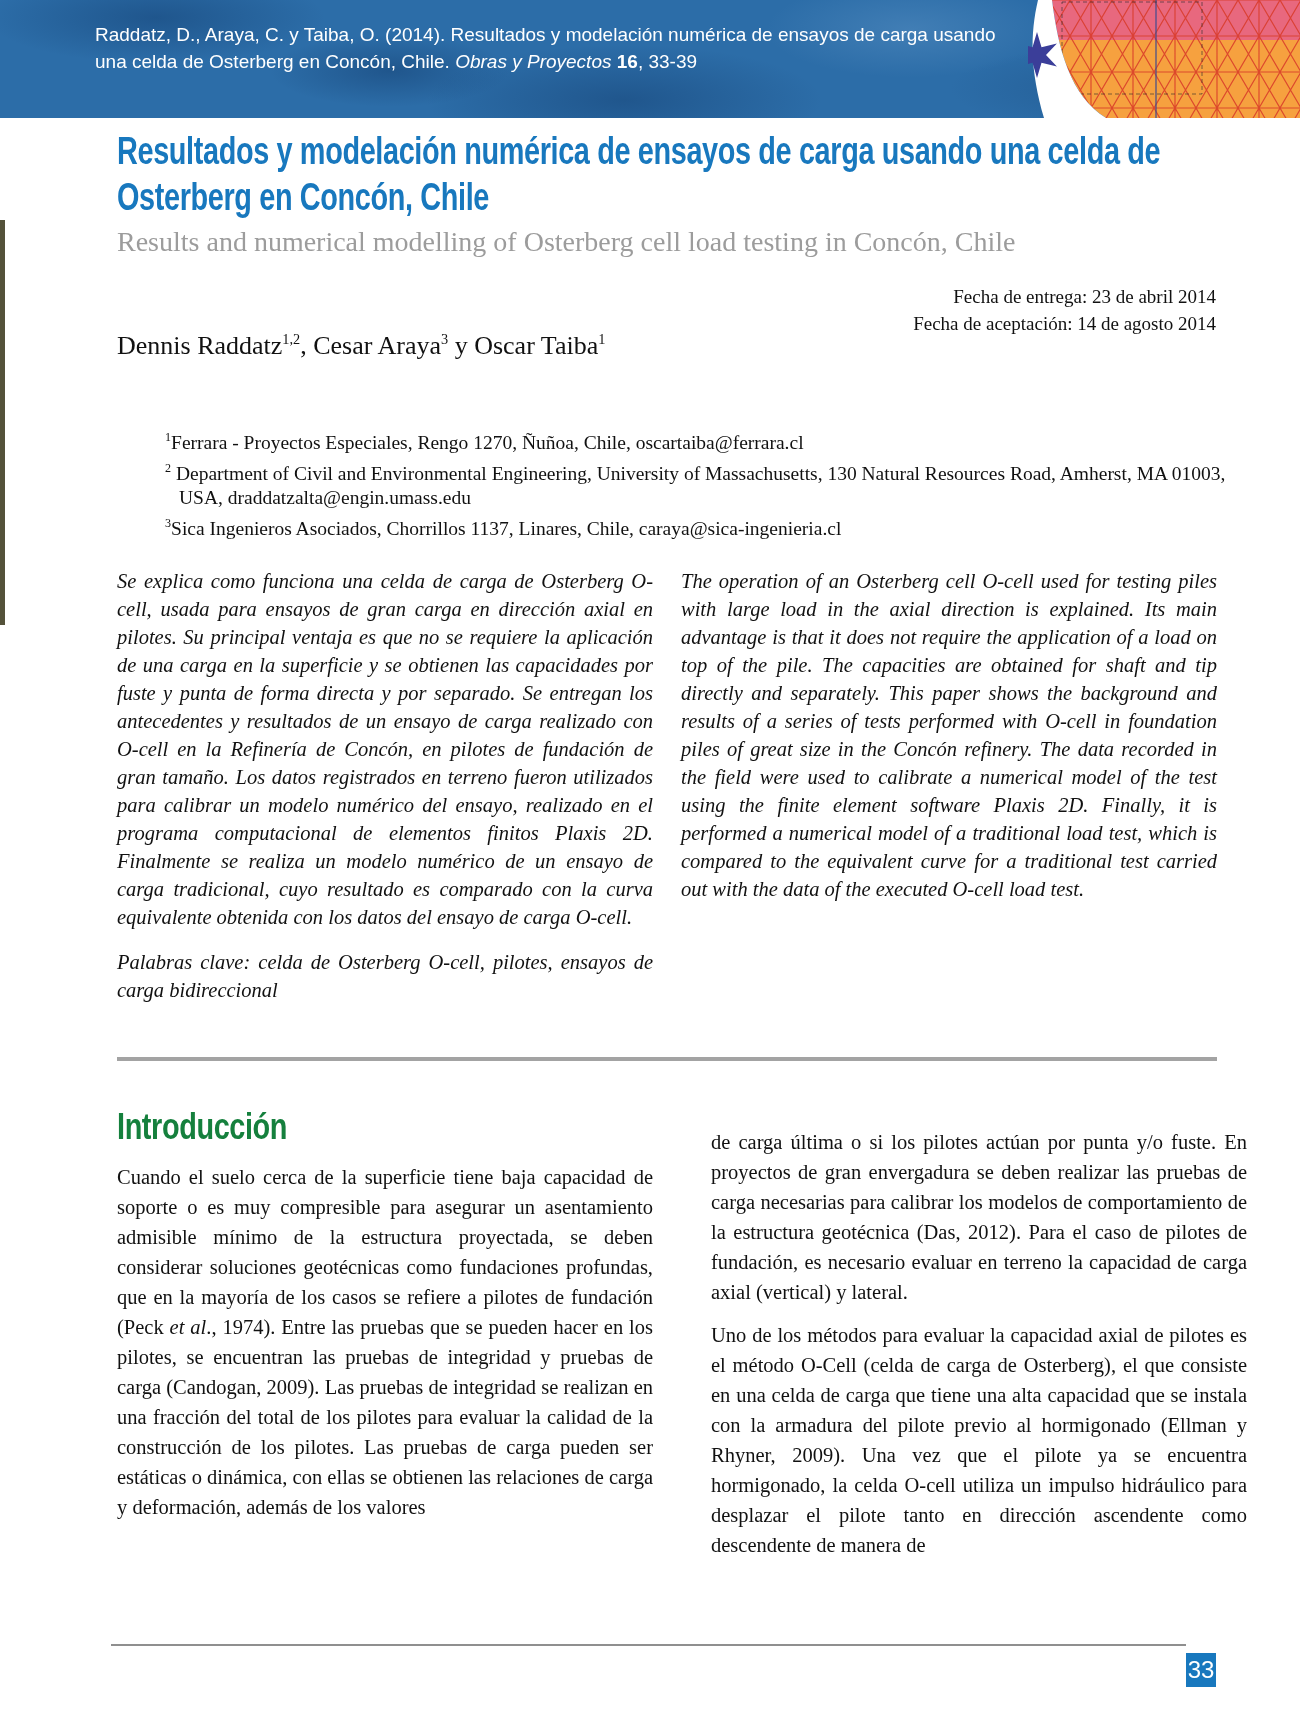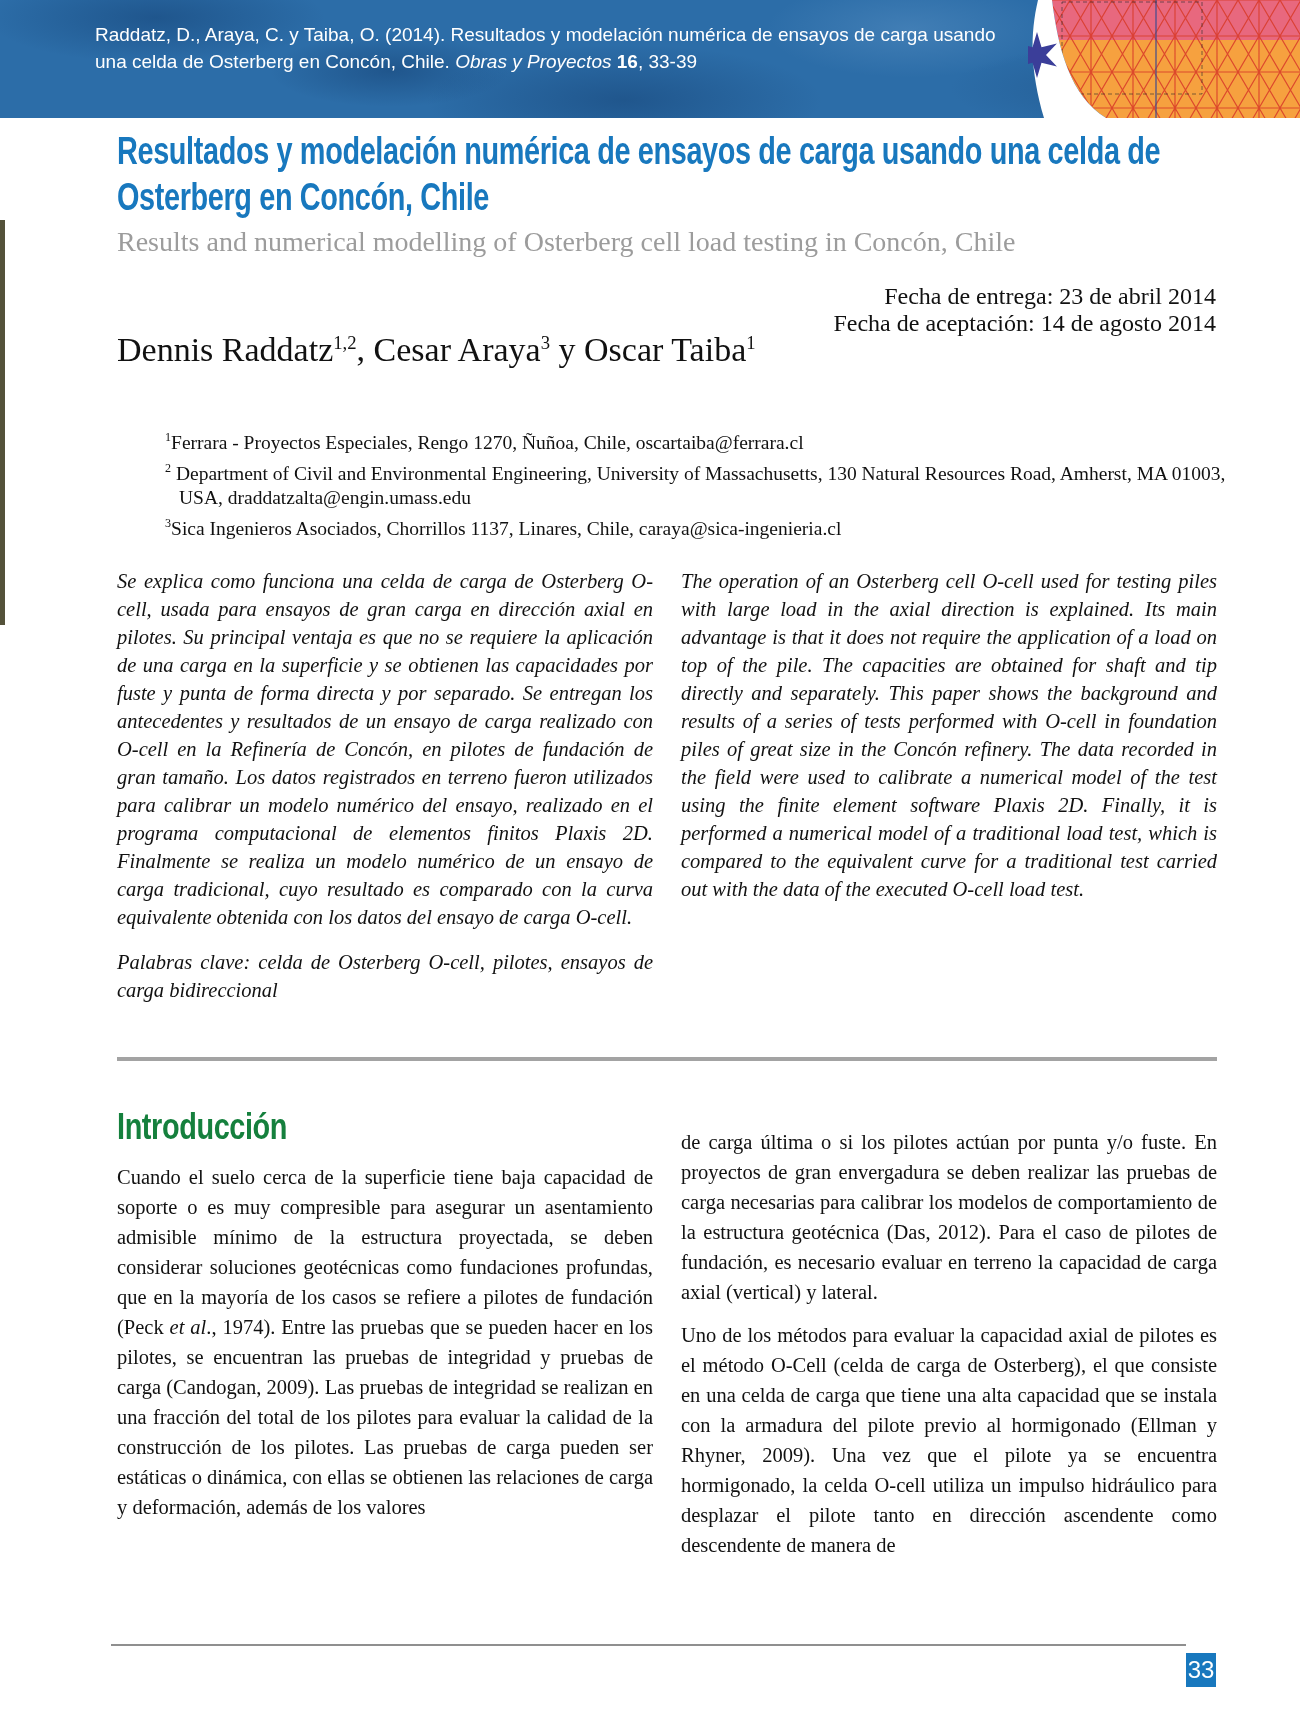--- a/index.html
+++ b/index.html
@@ -27,43 +27,43 @@
   .mesh-wrap{position:absolute;right:0;top:0;width:272px;height:118px;}
   
   .side-stripe{position:absolute;left:0;top:220px;width:5px;height:405px;background:#54523a;}
   
   .title{position:absolute;left:117px;top:128px;color:#1878be;
     font-family:"Liberation Sans",sans-serif;font-weight:bold;font-size:38px;line-height:46px;}
   .title .tline{white-space:nowrap;transform:scaleX(0.76);transform-origin:0 0;letter-spacing:-0.5px;}
   .subtitle{position:absolute;left:117px;top:226px;width:1100px;
     font-size:28px;color:#9c9c9c;}
   .dates{position:absolute;right:84px;top:283px;text-align:right;
-    font-size:24px;line-height:27px;color:#111;}
-  .authors{position:absolute;left:117px;top:331px;font-size:34px;color:#111;}
+    font-size:19px;line-height:27px;color:#111;}
+  .authors{position:absolute;left:117px;top:331px;font-size:26px;color:#111;}
   .authors sup{font-size:55%;vertical-align:super;}
   .affiliations{position:absolute;left:117px;top:425px;width:1105px;
     font-size:19.5px;line-height:25px;color:#111;margin-left:48px;}
   .affiliation{padding-left:14px;text-indent:-14px;margin-bottom:1px;}
   .affiliation sup{font-size:62%;vertical-align:super;}
   
   .abs-col{position:absolute;top:567px;width:536px;font-style:italic;
     font-size:20.5px;line-height:28px;text-align:justify;color:#111;}
   .abs-left{left:117px;}
   .abs-right{left:681px;}
   .keywords{margin-top:17px;}
   
   .divider{position:absolute;left:117px;top:1057px;width:1100px;height:4px;background:#a3a3a3;}
   
   .intro-heading{position:absolute;left:117px;top:1106px;color:#15803d;
     font-family:"Liberation Sans",sans-serif;font-weight:bold;font-size:37px;}
   .intro-heading .tline{display:inline-block;white-space:nowrap;transform:scaleX(0.78);transform-origin:0 0;letter-spacing:-0.5px;}
   .body-col{position:absolute;width:536px;font-size:20.5px;line-height:30px;
     text-align:justify;color:#111;}
   .col-left{left:117px;top:1162px;}
-  .col-right{left:681px;top:1127px;}
+  .col-right{left:711px;top:1127px;}
   .body-col p{margin:0;}
   .body-col p + p{margin-top:13px;}
   .it{font-style:italic;}
   
   .footer-line{position:absolute;left:111px;top:1644px;width:1075px;height:2px;background:#8f8f8f;}
   .page-badge{position:absolute;left:1186px;top:1614px;width:30px;height:34px;background:#1878be;
     color:#ffffff;font-family:"Liberation Sans",sans-serif;font-size:24px;
     display:flex;align-items:center;justify-content:center;margin-top:39px;}
 </style>
 </head>

